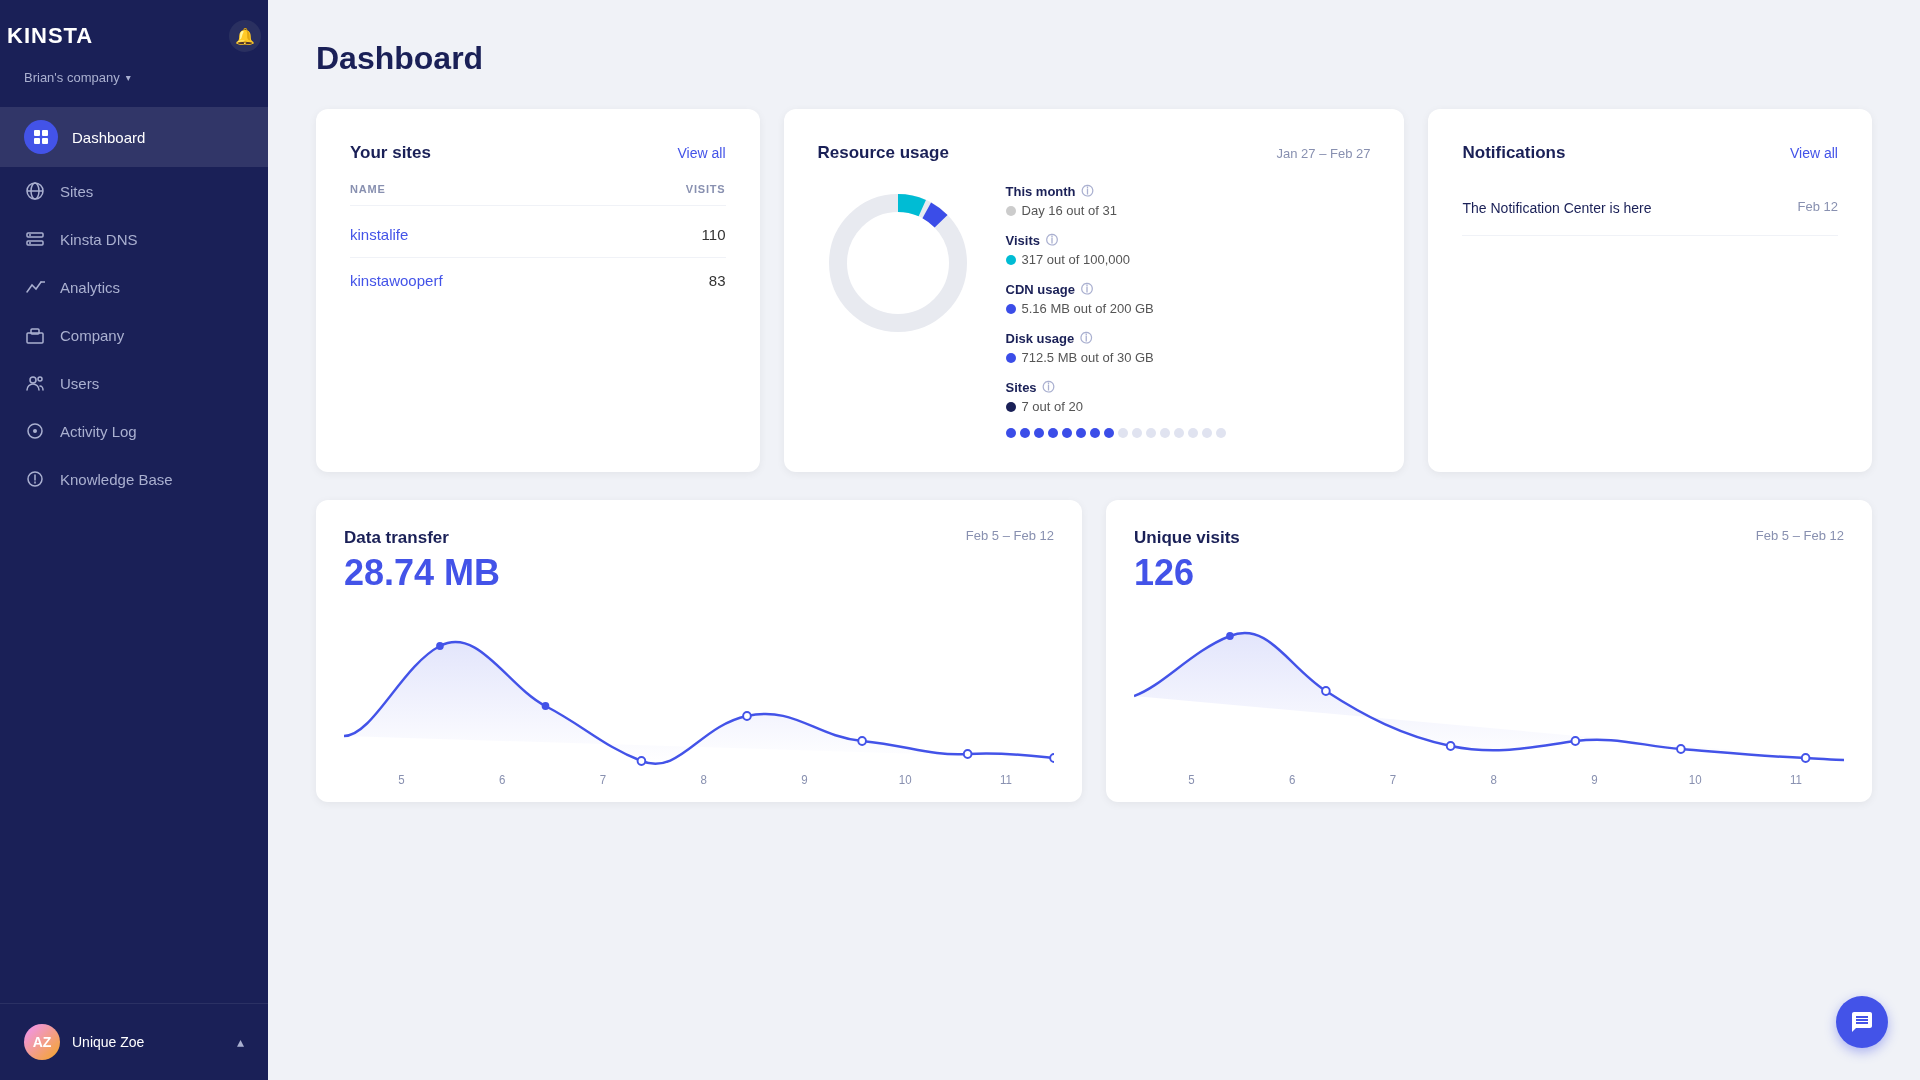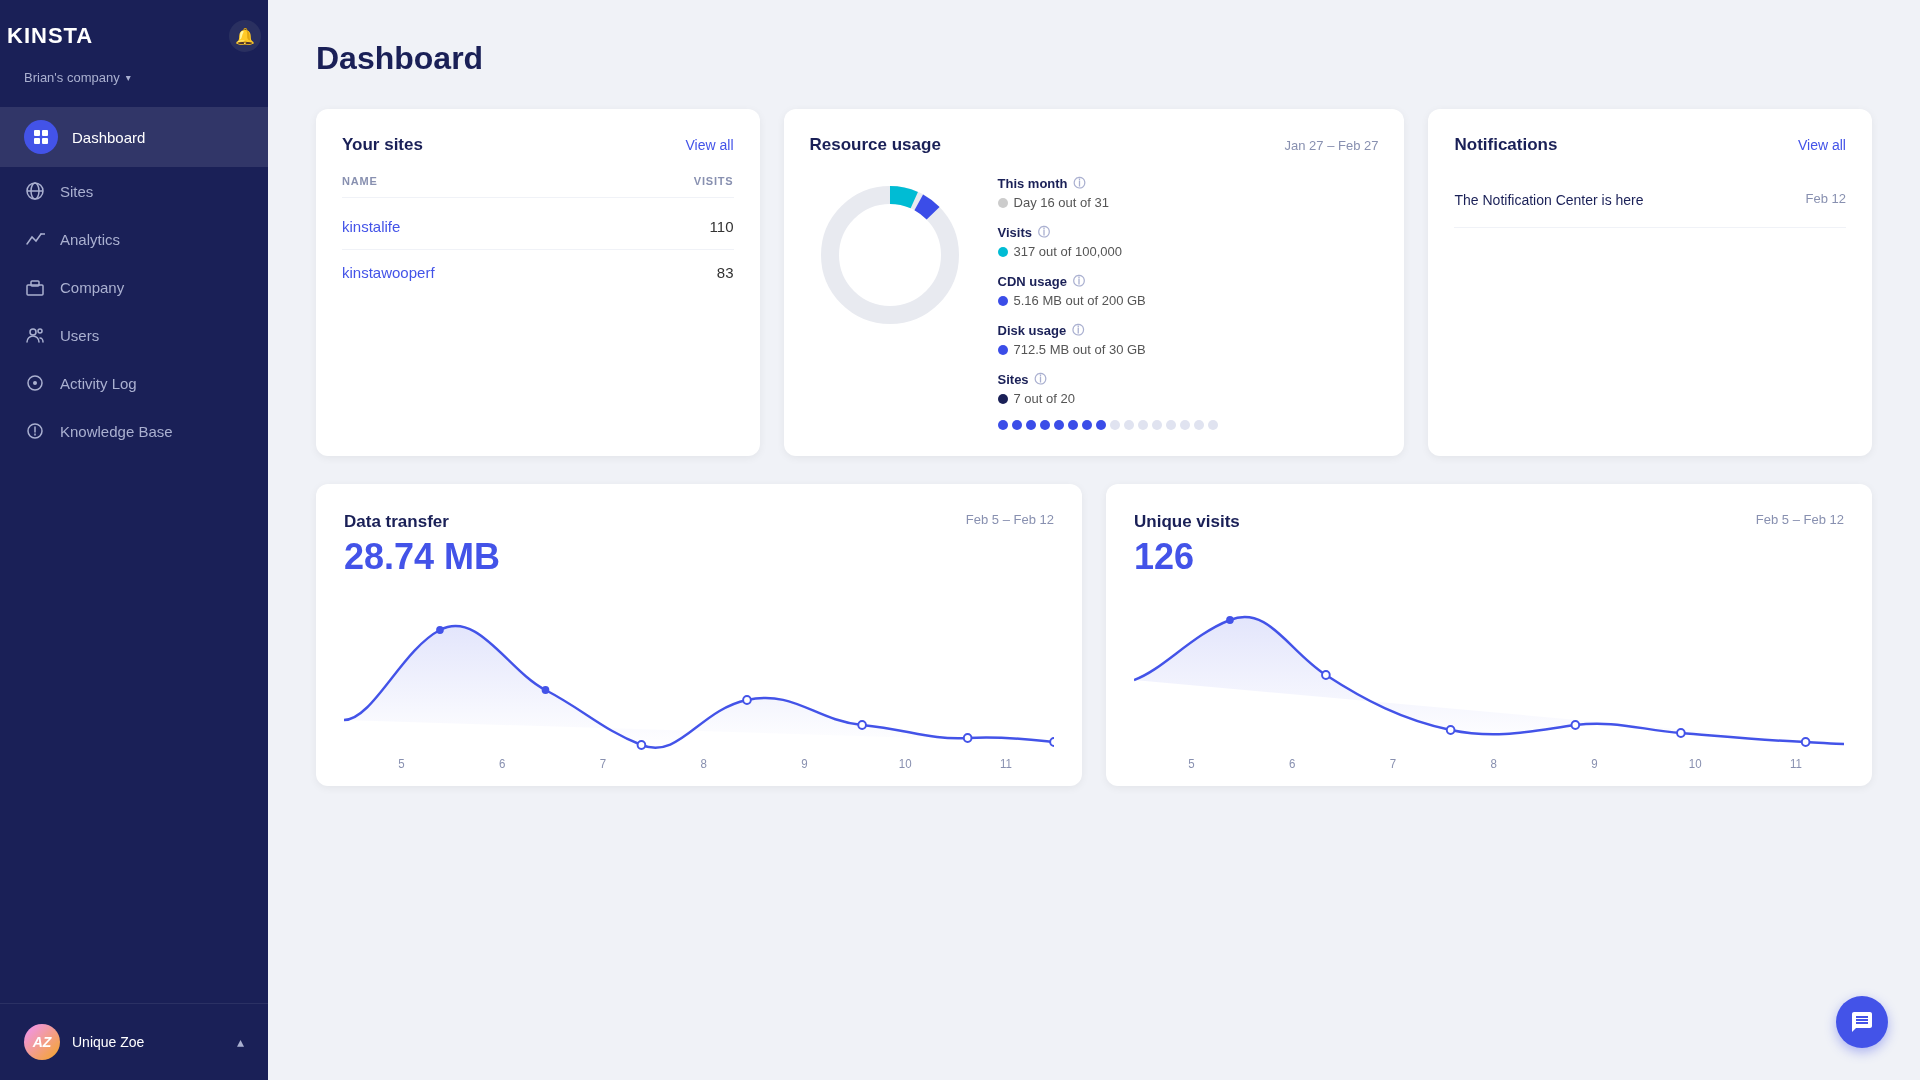--- a/index.html
+++ b/index.html
@@ -91,21 +91,21 @@
       display: flex;
       align-items: center;
       justify-content: space-between;
       border-top: 1px solid rgba(255,255,255,0.08);
     }
     .user-info { display: flex; align-items: center; gap: 12px; }
     .user-avatar {
       width: 36px; height: 36px; border-radius: 50%;
       background: linear-gradient(135deg, #f093fb, #f5a623);
       display: flex; align-items: center; justify-content: center;
-      color: #fff; font-size: 14px; font-weight: 600; font-style: italic;
+      color: #fff; font-size: 14px; font-weight: 600;
     }
     .user-name { color: #fff; font-size: 14px; }
 
     
     #main {
       flex: 1;
       background: #f0f2f7;
       overflow-y: auto;
       padding: 40px 48px;
     }
@@ -119,21 +119,21 @@
     
     .top-cards {
       display: grid;
       grid-template-columns: 1fr 1.4fr 1fr;
       gap: 24px;
       margin-bottom: 28px;
     }
     .card {
       background: #fff;
       border-radius: 12px;
-      padding: 26px;
+      padding: 34px;
       box-shadow: 0 2px 8px rgba(0,0,0,0.06);
     }
     .card-header {
       display: flex;
       align-items: center;
       justify-content: space-between;
       margin-bottom: 20px;
     }
     .card-title {
       font-size: 17px;
@@ -292,20 +292,31 @@
         <svg width="20" height="20" viewBox="0 0 20 20" fill="none">
             <circle cx="10" cy="10" r="8" stroke="#aab0d0" stroke-width="1.5"></circle>
             <ellipse cx="10" cy="10" rx="4" ry="8" stroke="#aab0d0" stroke-width="1.5"></ellipse>
             <line x1="2" y1="10" x2="18" y2="10" stroke="#aab0d0" stroke-width="1.5"></line>
           </svg>
       </div>
       <span>Sites</span>
     </div>
 
 
+    <div class="nav-item">
+      <div class="nav-icon">
+        <svg width="20" height="20" viewBox="0 0 20 20" fill="none">
+            <rect x="2" y="4" width="16" height="4" rx="1" stroke="#aab0d0" stroke-width="1.5"></rect>
+            <rect x="2" y="12" width="16" height="4" rx="1" stroke="#aab0d0" stroke-width="1.5"></rect>
+            <circle cx="5" cy="6" r="1" fill="#aab0d0"></circle>
+            <circle cx="5" cy="14" r="1" fill="#aab0d0"></circle>
+          </svg>
+      </div>
+      <span>Kinsta DNS</span>
+    </div>
 
     <div class="nav-item">
       <div class="nav-icon">
         <svg width="20" height="20" viewBox="0 0 20 20" fill="none">
             <polyline points="2,15 7,8 11,12 16,5" stroke="#aab0d0" stroke-width="1.5" stroke-linecap="round" fill="none"></polyline>
             <polyline points="16,5 20,5" stroke="#aab0d0" stroke-width="1.5" stroke-linecap="round"></polyline>
           </svg>
       </div>
       <span>Analytics</span>
     </div>

